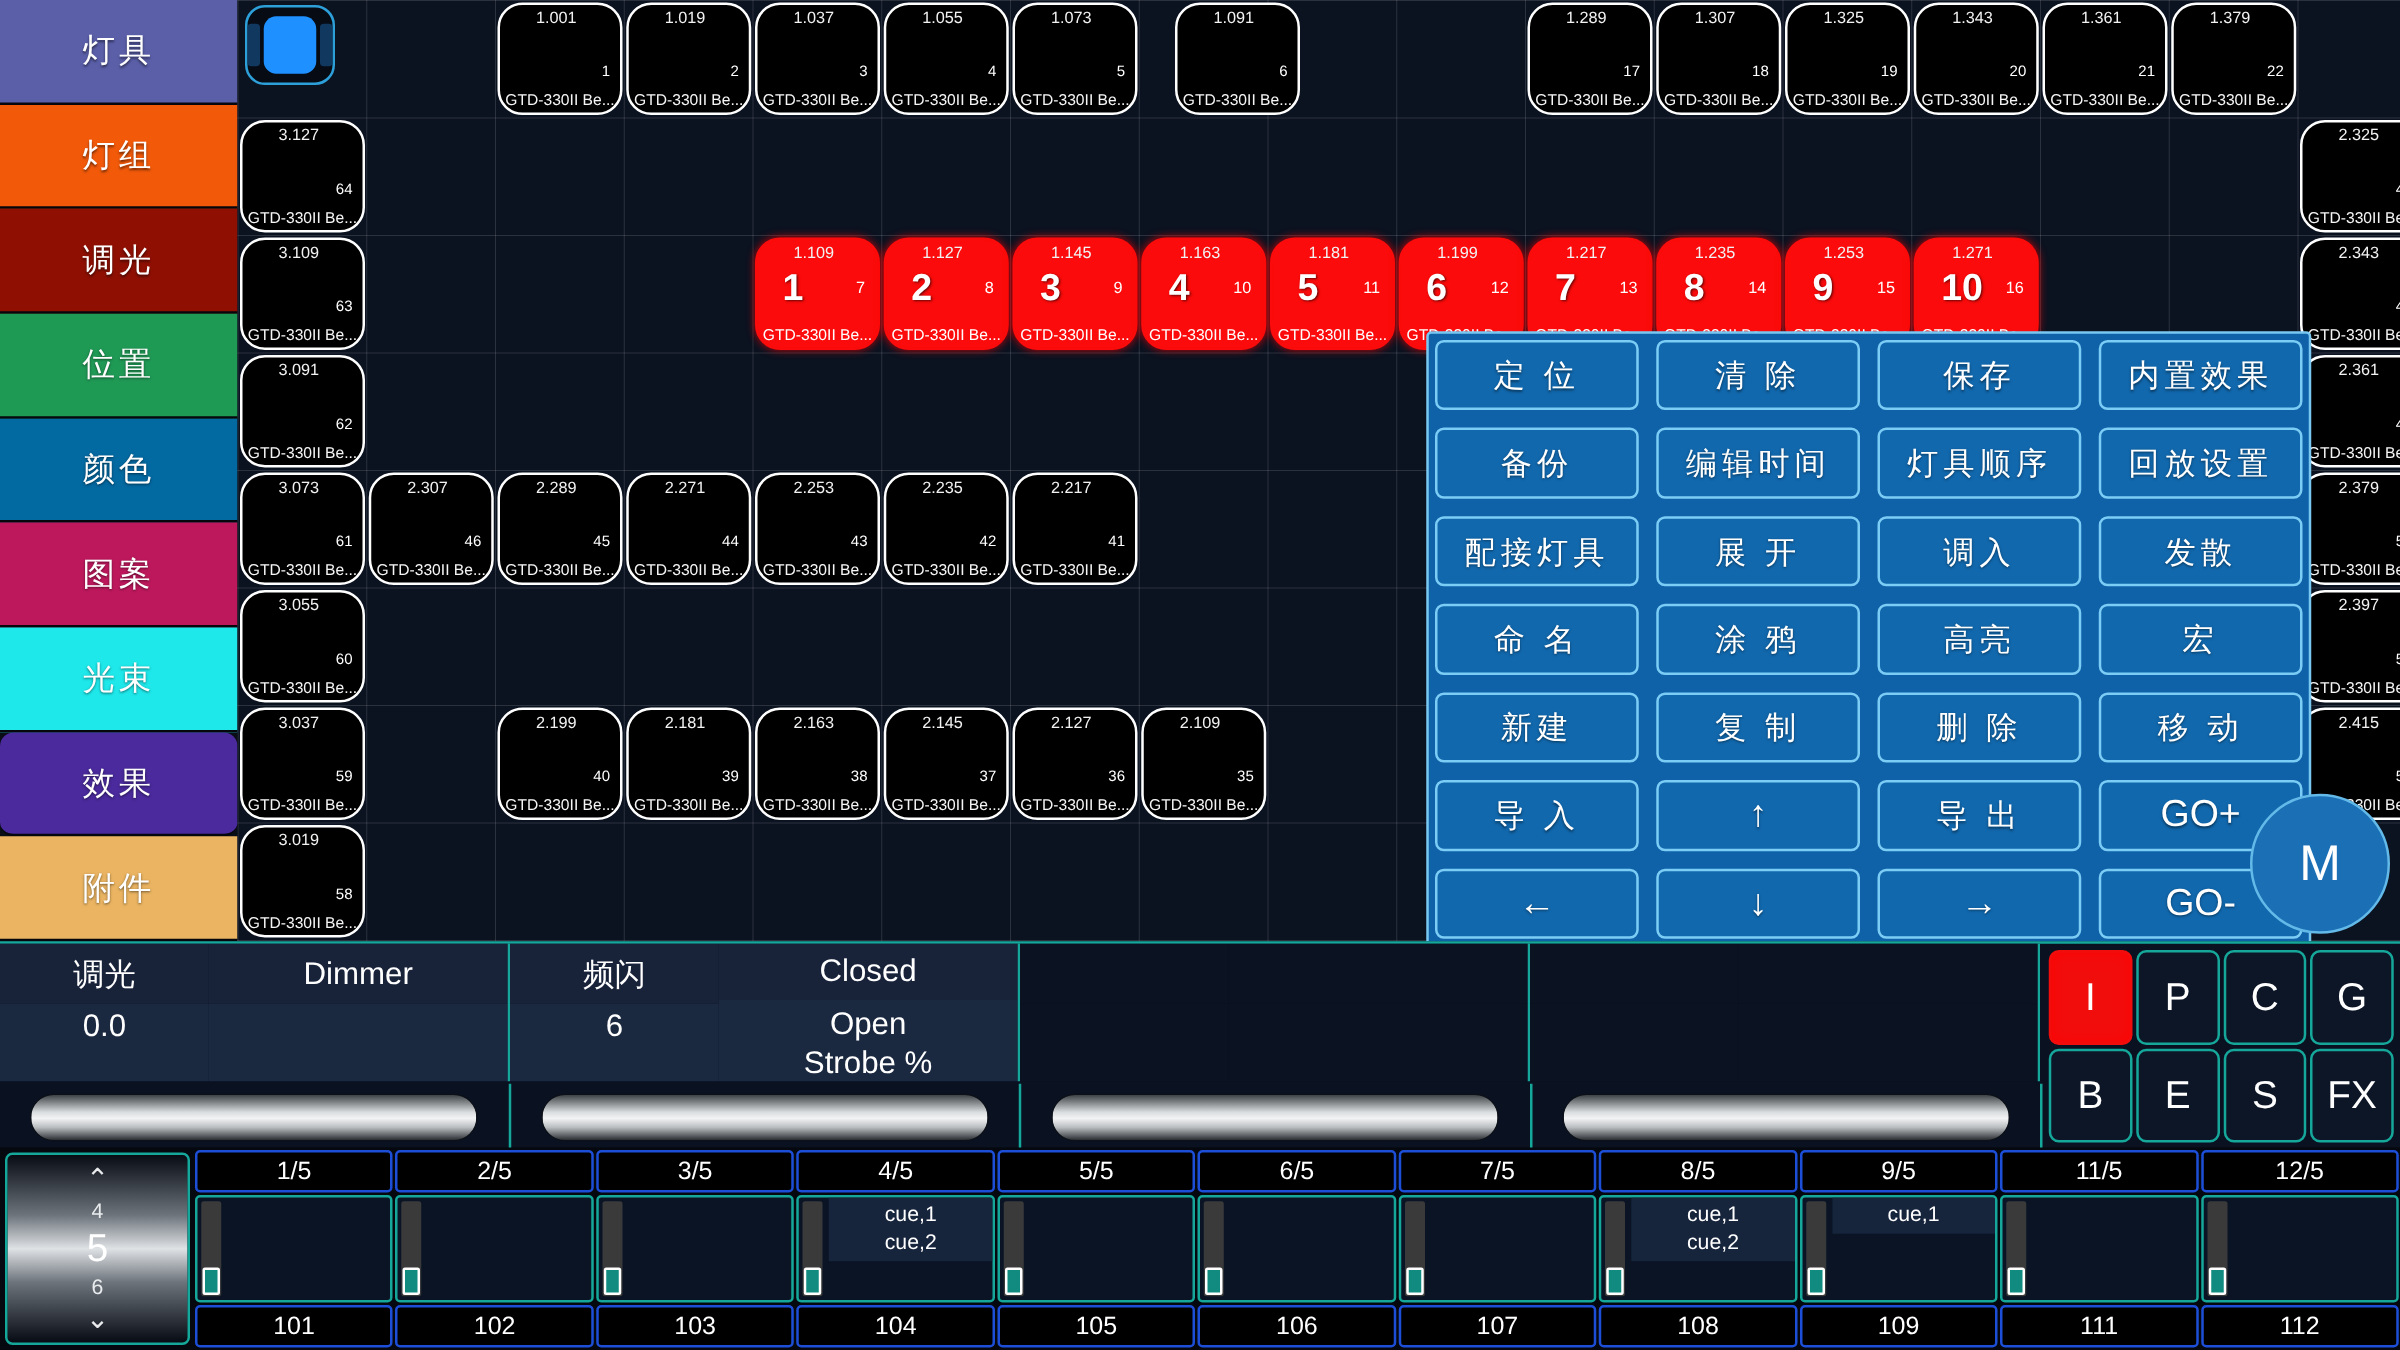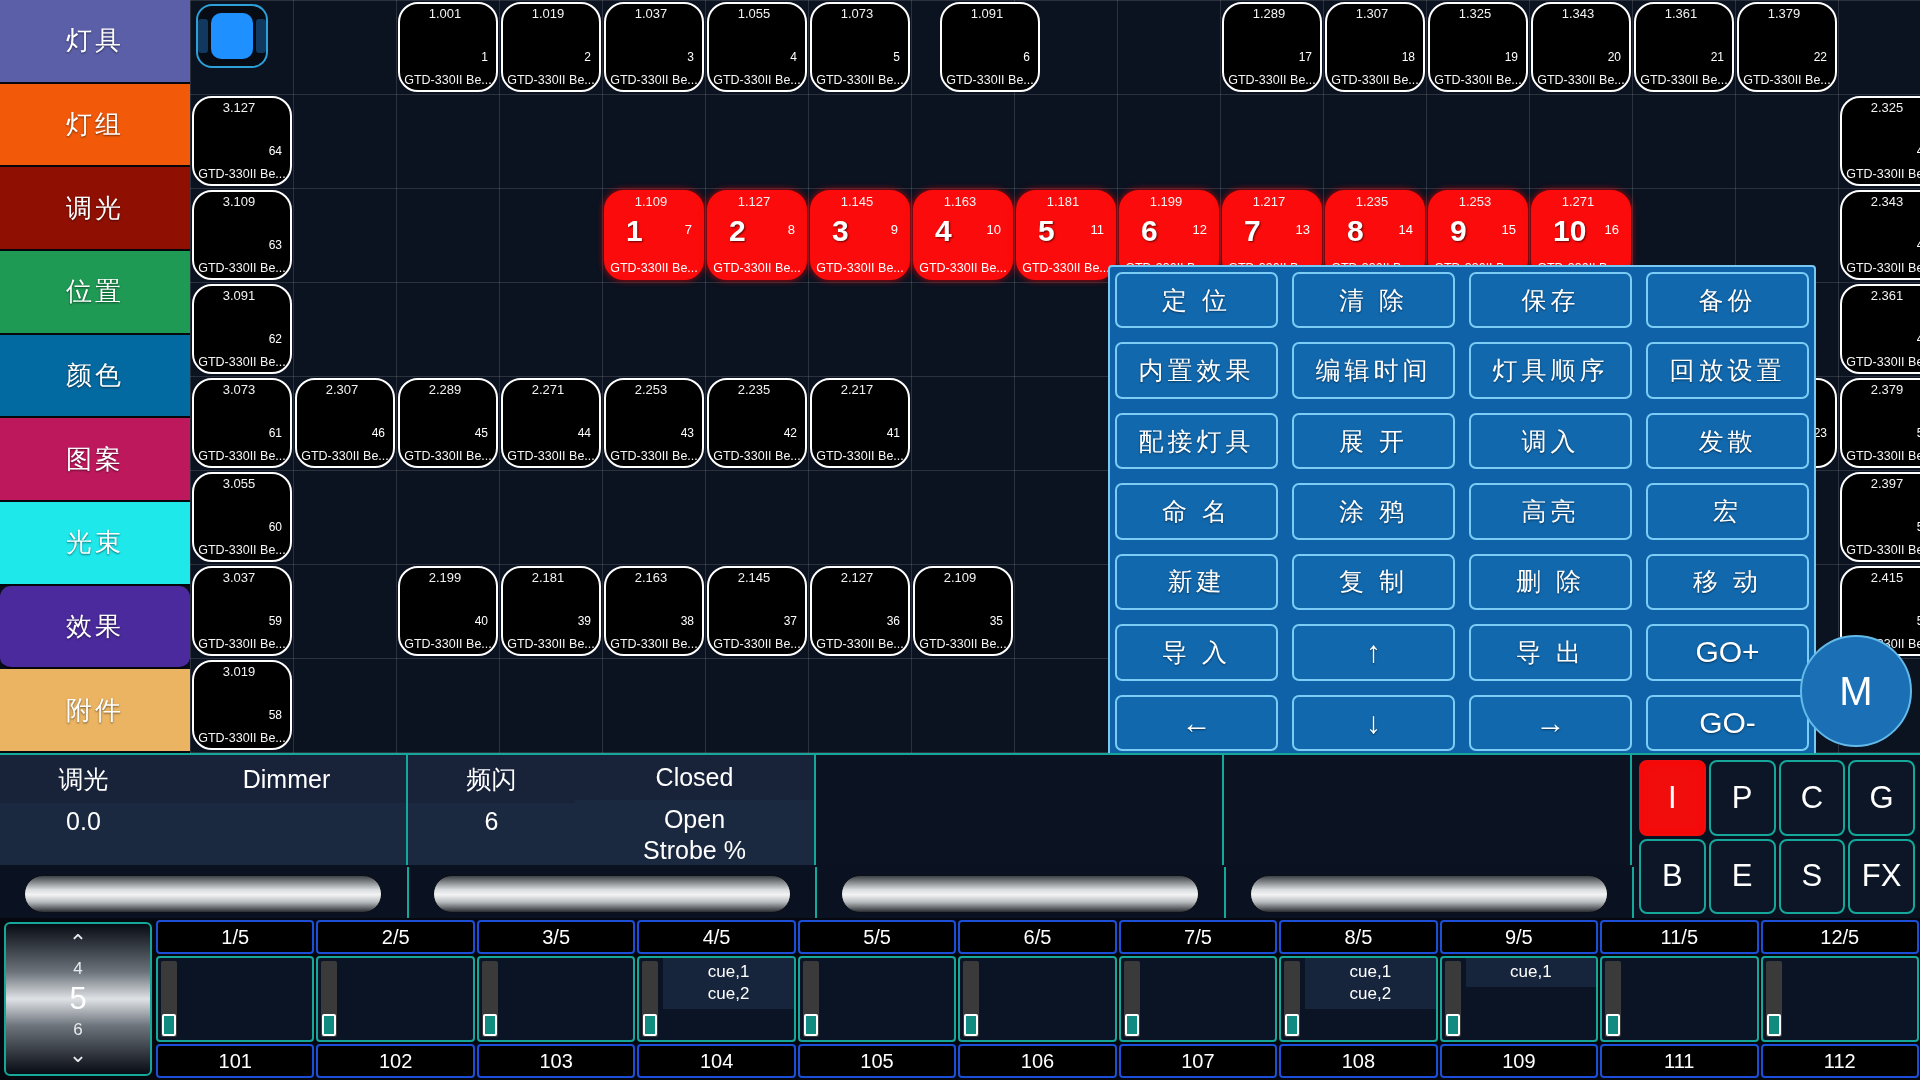--- a/index.html
+++ b/index.html
@@ -80,21 +80,21 @@
   }
   #fx-icon .glyph:before, #fx-icon .glyph:after {
     content: ""; position: absolute; top: 6px; width: 10px; height: 34px;
     background: #11395f; border-radius: 3px;
   }
   #fx-icon .glyph:before { left: -13px; }
   #fx-icon .glyph:after { right: -13px; }
 
   
   #dialog {
-    position: absolute; left: 1108px; top: 265px; width: 708px; height: 493px;
+    position: absolute; left: 1141px; top: 265px; width: 708px; height: 493px;
     background: #0f62a8; border: 2px solid #79c8f2; border-radius: 4px;
     padding: 5px; display: grid;
     grid-template-columns: repeat(4, 1fr); grid-template-rows: repeat(7, 1fr);
     gap: 14px;
   }
   .cmd {
     background: #1168ad; border: 2px solid #7ccdf5; border-radius: 7px;
     display: flex; align-items: center; justify-content: center;
     color: #ffffff; font-size: 25px; letter-spacing: 4px;
     text-shadow: 0 1px 2px rgba(0,0,0,.5);
@@ -491,24 +491,24 @@
       <div class="cmd">
         <span>定 位</span>
       </div>
       <div class="cmd">
         <span>清 除</span>
       </div>
       <div class="cmd">
         <span>保存</span>
       </div>
       <div class="cmd">
+        <span>内置效果</span>
+      </div>
+      <div class="cmd">
         <span>备份</span>
-      </div>
-      <div class="cmd">
-        <span>内置效果</span>
       </div>
       <div class="cmd">
         <span>编辑时间</span>
       </div>
       <div class="cmd">
         <span>灯具顺序</span>
       </div>
       <div class="cmd">
         <span>回放设置</span>
       </div>

